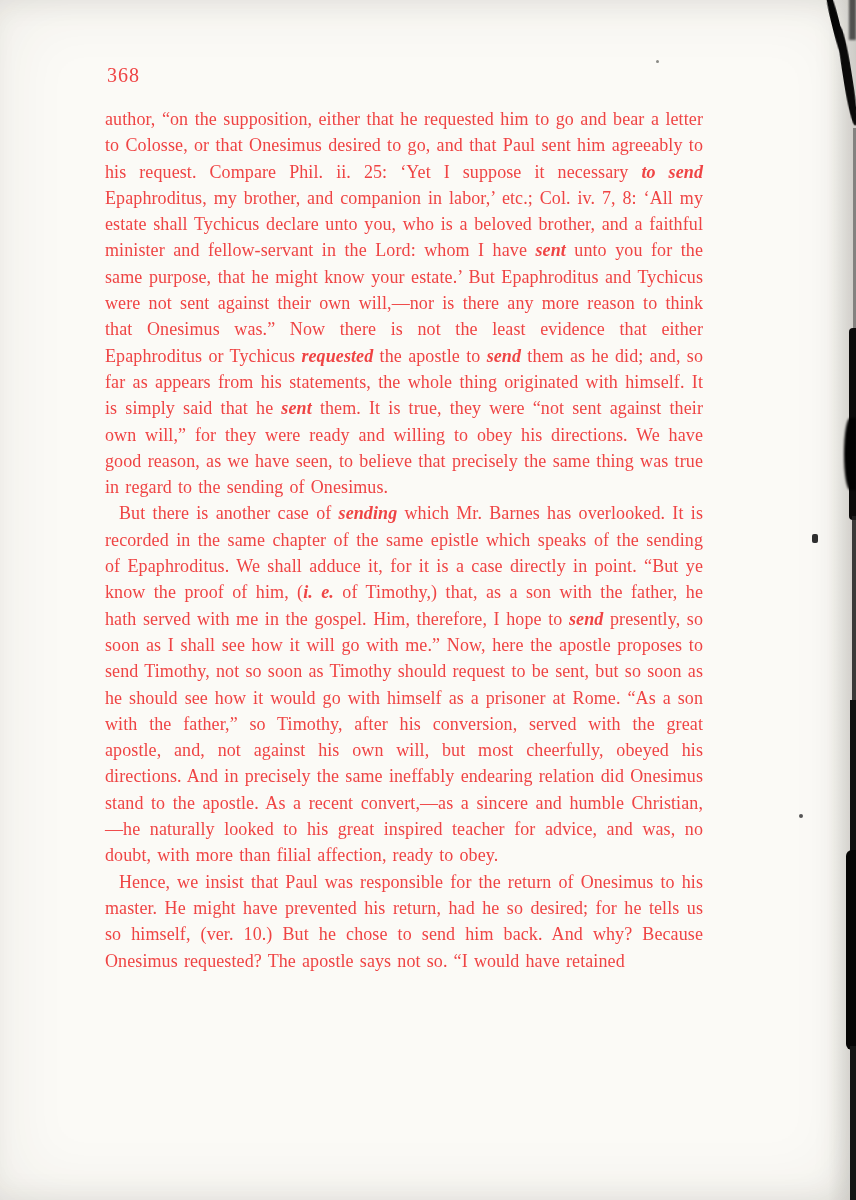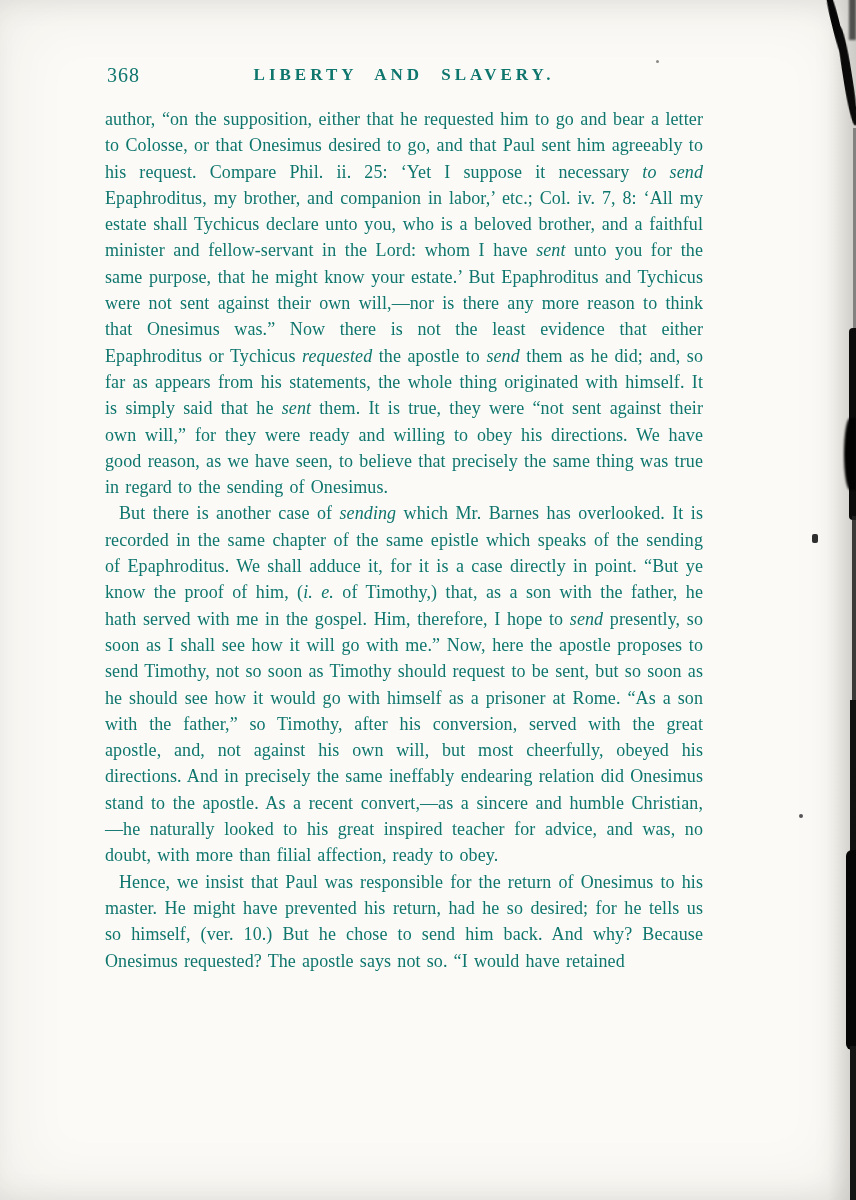--- a/index.html
+++ b/index.html
@@ -4,21 +4,21 @@
 <style>
   html, body { margin: 0; padding: 0; background: #d8d6d2; }
   .page {
     position: relative;
     width: 856px;
     height: 1200px;
     margin: 0 auto;
     background: #fbfaf6;
     overflow: hidden;
     font-family: "Liberation Serif", "DejaVu Serif", serif;
-    color: #0f766e;
+    color: #ef4444;
     box-shadow: inset 0 0 70px rgba(60,50,40,0.08), inset -14px 0 30px rgba(40,35,30,0.10);
   }
   .header {
     position: absolute;
     top: 62px; left: 105px; width: 598px; height: 30px;
   }
   .pagenum {
     position: absolute; left: 2px; top: 2px;
     font-size: 20px; letter-spacing: 1px;
   }
@@ -32,21 +32,21 @@
     position: absolute;
     top: 106px; left: 105px; width: 598px;
     font-size: 18px;
     line-height: 26.3px;
     text-align: justify;
     letter-spacing: 0.1px;
     word-spacing: 1.5px;
   }
   .para { margin: 0; }
   .para.indent { text-indent: 14px; }
-  .para em { font-style: italic; font-family: inherit; }
+  .para em { font-style: italic; font-family: inherit; font-weight: bold; }
 
   
   .art { position: absolute; pointer-events: none; }
   .a1 { right: 16px; top: -12px; width: 8px; height: 74px; background: #060606; transform: rotate(-14deg); border-radius: 45%; filter: blur(0.6px); }
   .a2 { right: 4px; top: 26px; width: 9px; height: 100px; background: #090909; transform: rotate(-9deg); border-radius: 45%; filter: blur(0.6px); }
   .a3 { right: 0; top: -4px; width: 7px; height: 44px; background: #1c1c1c; opacity: 0.7; filter: blur(0.8px); }
   .e1 { right: 0; top: 128px; width: 3px; height: 208px; background: #4a4a4a; opacity: 0.55; filter: blur(0.6px); }
   .e2 { right: 0; top: 328px; width: 7px; height: 192px; background: #0a0a0a; border-radius: 4px 0 0 4px; filter: blur(0.6px); }
   .e2b { right: 0; top: 418px; width: 12px; height: 72px; background: #000; border-radius: 60% 0 0 60%; filter: blur(0.8px); }
   .e3 { right: 0; top: 516px; width: 4px; height: 188px; background: #222; opacity: 0.85; filter: blur(0.6px); }
@@ -58,21 +58,20 @@
   .sp2 { left: 799px; top: 814px; width: 4px; height: 4px; background: #555; border-radius: 50%; }
   .sp3 { left: 656px; top: 60px; width: 3px; height: 3px; background: #8a8a86; border-radius: 50%; }
 </style>
 </head>
 <body>
 
 <div class="page">
 
   <div class="header">
     <div class="pagenum">368</div>
-    <div class="running-title">LIBERTY AND SLAVERY.</div>
   </div>
 
   <div class="body-text">
       <p class="para"><span>author, “on the supposition, either that he requested him to go and bear a letter to Colosse, or that Onesimus desired to go, and that Paul sent him agreeably to his request. Compare Phil. ii. 25: ‘Yet I suppose it necessary </span><em>to send</em><span> Epaphroditus, my brother, and companion in labor,’ etc.; Col. iv. 7, 8: ‘All my estate shall Tychicus declare unto you, who is a beloved brother, and a faithful minister and fellow-servant in the Lord: whom I have </span><em>sent</em><span> unto you for the same purpose, that he might know your estate.’ But Epaphroditus and Tychicus were not sent against their own will,—nor is there any more reason to think that Onesimus was.” Now there is not the least evidence that either Epaphroditus or Tychicus </span><em>requested</em><span> the apostle to </span><em>send</em><span> them as he did; and, so far as appears from his statements, the whole thing originated with himself. It is simply said that he </span><em>sent</em><span> them. It is true, they were “not sent against their own will,” for they were ready and willing to obey his directions. We have good reason, as we have seen, to believe that precisely the same thing was true in regard to the sending of Onesimus.</span></p>
       <p class="para indent"><span>But there is another case of </span><em>sending</em><span> which Mr. Barnes has overlooked. It is recorded in the same chapter of the same epistle which speaks of the sending of Epaphroditus. We shall adduce it, for it is a case directly in point. “But ye know the proof of him, (</span><em>i. e.</em><span> of Timothy,) that, as a son with the father, he hath served with me in the gospel. Him, therefore, I hope to </span><em>send</em><span> presently, so soon as I shall see how it will go with me.” Now, here the apostle proposes to send Timothy, not so soon as Timothy should request to be sent, but so soon as he should see how it would go with himself as a prisoner at Rome. “As a son with the father,” so Timothy, after his conversion, served with the great apostle, and, not against his own will, but most cheerfully, obeyed his directions. And in precisely the same ineffably endearing relation did Onesimus stand to the apostle. As a recent convert,—as a sincere and humble Christian,—he naturally looked to his great inspired teacher for advice, and was, no doubt, with more than filial affection, ready to obey.</span></p>
       <p class="para indent"><span>Hence, we insist that Paul was responsible for the return of Onesimus to his master. He might have prevented his return, had he so desired; for he tells us so himself, (ver. 10.) But he chose to send him back. And why? Because Onesimus requested? The apostle says not so. “I would have retained</span></p>
     </div>
 
   <div class="art a1"></div>
   <div class="art a2"></div>

